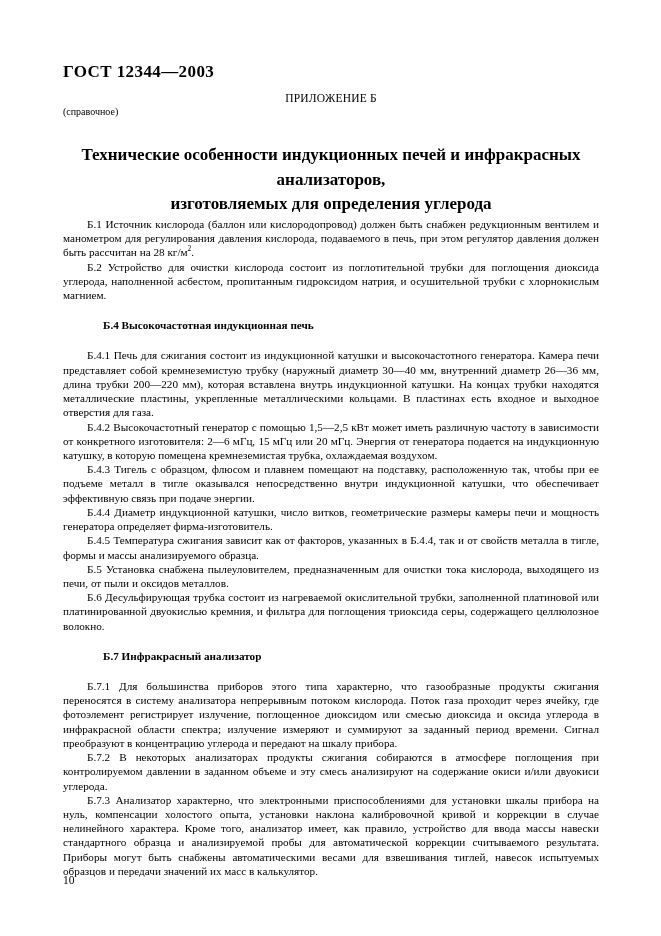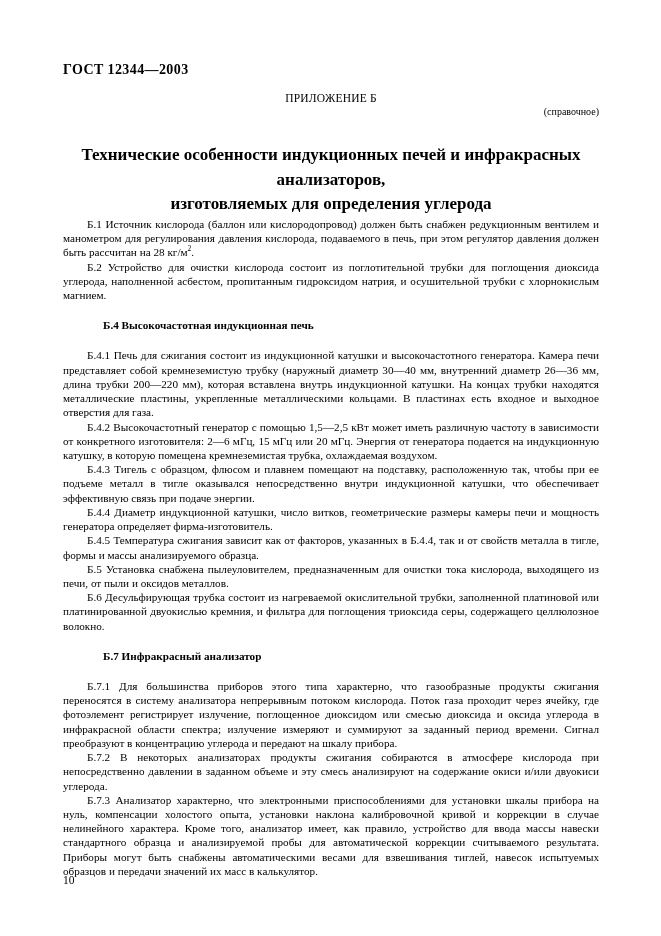--- a/index.html
+++ b/index.html
@@ -20,39 +20,39 @@
     width: 661px;
     height: 936px;
     box-sizing: border-box;
     padding: 0;
   }
   .std-header {
     position: absolute;
     top: 62px;
     left: 63px;
     font-family: "Liberation Serif", serif;
-    font-size: 14px;
+    font-size: 17px;
     font-weight: bold;
     letter-spacing: 0.4px;
   }
   .content {
     position: absolute;
     top: 92px;
     left: 63px;
     width: 536px;
   }
   .annex-label {
     text-align: center;
     font-size: 11.5px;
     margin: 0;
     padding: 0;
     letter-spacing: 0.2px;
   }
   .annex-sub {
-    text-align: right;
+    text-align: left;
     font-size: 10px;
     margin: 2px 0 0 0;
   }
   .doc-title {
     text-align: center;
     font-size: 17px;
     font-weight: bold;
     margin: 26px 0 0 0;
     line-height: 1.45;
   }
@@ -111,20 +111,20 @@
     <p class="sec-head">Б.4  Высокочастотная индукционная печь</p>
     <p class="body-par">Б.4.1  Печь для сжигания состоит из индукционной катушки и высокочастотного генератора. Камера печи представляет собой кремнеземистую трубку (наружный диаметр 30—40 мм, внутренний диаметр 26—36 мм, длина трубки 200—220 мм), которая вставлена внутрь индукционной катушки. На концах трубки находятся металлические пластины, укрепленные металлическими кольцами. В пластинах есть входное и выходное отверстия для газа.</p>
     <p class="body-par">Б.4.2  Высокочастотный генератор с помощью 1,5—2,5 кВт может иметь различную частоту в зависимости от конкретного изготовителя: 2—6 мГц, 15 мГц или 20 мГц. Энергия от генератора подается на индукционную катушку, в которую помещена кремнеземистая трубка, охлаждаемая воздухом.</p>
     <p class="body-par">Б.4.3  Тигель с образцом, флюсом и плавнем помещают на подставку, расположенную так, чтобы при ее подъеме металл в тигле оказывался непосредственно внутри индукционной катушки, что обеспечивает эффективную связь при подаче энергии.</p>
     <p class="body-par">Б.4.4  Диаметр индукционной катушки, число витков, геометрические размеры камеры печи и мощность генератора определяет фирма-изготовитель.</p>
     <p class="body-par">Б.4.5  Температура сжигания зависит как от факторов, указанных в Б.4.4, так и от свойств металла в тигле, формы и массы анализируемого образца.</p>
     <p class="body-par">Б.5  Установка снабжена пылеуловителем, предназначенным для очистки тока кислорода, выходящего из печи, от пыли и оксидов металлов.</p>
     <p class="body-par">Б.6  Десульфирующая трубка состоит из нагреваемой окислительной трубки, заполненной платиновой или платинированной двуокислью кремния, и фильтра для поглощения триоксида серы, содержащего целлюлозное волокно.</p>
     <p class="sec-head">Б.7  Инфракрасный анализатор</p>
     <p class="body-par">Б.7.1  Для большинства приборов этого типа характерно, что газообразные продукты сжигания переносятся в систему анализатора непрерывным потоком кислорода. Поток газа проходит через ячейку, где фотоэлемент регистрирует излучение, поглощенное диоксидом или смесью диоксида и оксида углерода в инфракрасной области спектра; излучение измеряют и суммируют за заданный период времени. Сигнал преобразуют в концентрацию углерода и передают на шкалу прибора.</p>
-    <p class="body-par">Б.7.2  В некоторых анализаторах продукты сжигания собираются в атмосфере кислорода при непосредственно давлении в заданном объеме и эту смесь анализируют на содержание окиси и/или двуокиси углерода.</p>
+    <p class="body-par">Б.7.2  В некоторых анализаторах продукты сжигания собираются в атмосфере поглощения при контролируемом давлении в заданном объеме и эту смесь анализируют на содержание окиси и/или двуокиси углерода.</p>
     <p class="body-par">Б.7.3  Анализатор характерно, что электронными приспособлениями для установки шкалы прибора на нуль, компенсации холостого опыта, установки наклона калибровочной кривой и коррекции в случае нелинейного характера. Кроме того, анализатор имеет, как правило, устройство для ввода массы навески стандартного образца и анализируемой пробы для автоматической коррекции считываемого результата. Приборы могут быть снабжены автоматическими весами для взвешивания тиглей, навесок испытуемых образцов и передачи значений их масс в калькулятор.</p>
 
   </div>
 
   <div class="page-number">10</div>
 
 </div>
 
 </body></html>

